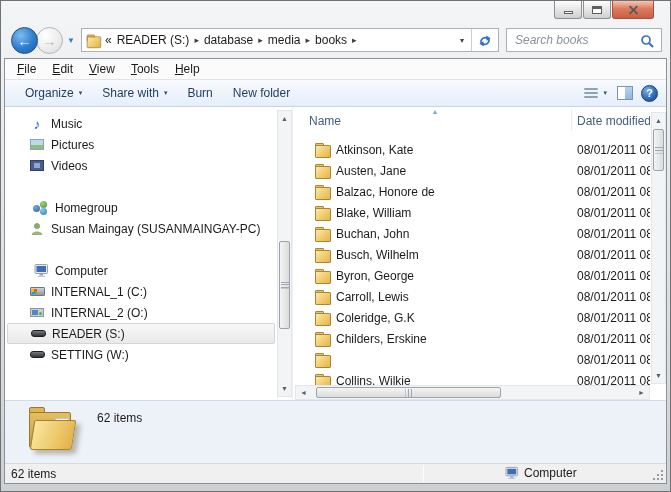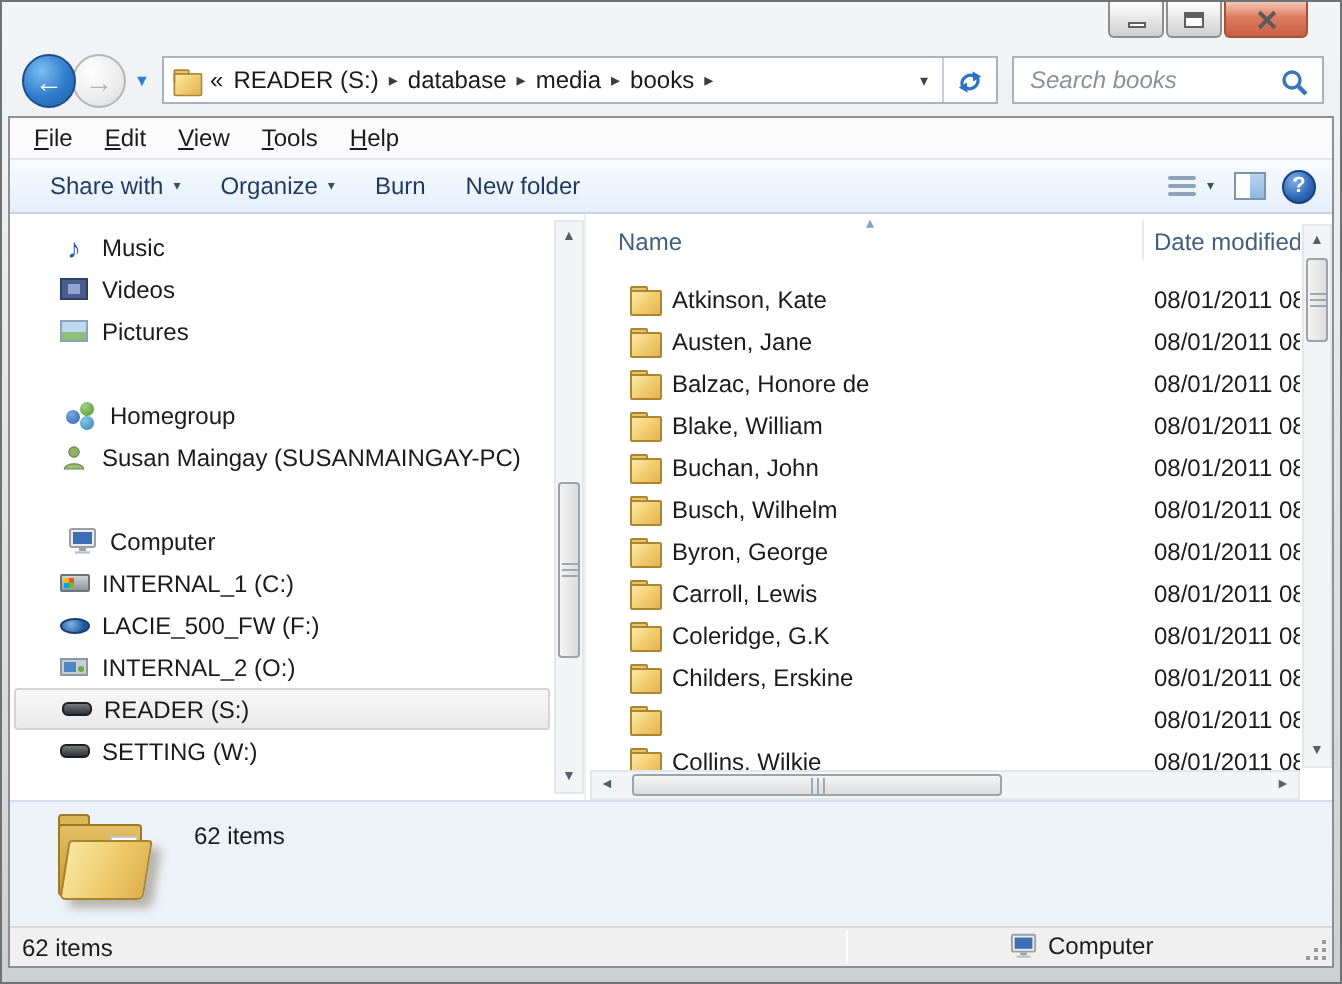--- a/index.html
+++ b/index.html
@@ -221,25 +221,25 @@
     <div class="menubar">
       <span class="menu-item"><span class="ak">F</span><span>ile</span></span>
       <span class="menu-item"><span class="ak">E</span><span>dit</span></span>
       <span class="menu-item"><span class="ak">V</span><span>iew</span></span>
       <span class="menu-item"><span class="ak">T</span><span>ools</span></span>
       <span class="menu-item"><span class="ak">H</span><span>elp</span></span>
     </div>
 
     <div class="toolbar">
       <span class="tb-btn">
+          <span>Organize</span>
+          <span class="tb-caret">▾</span>
+        </span>
+      <span class="tb-btn">
           <span>Share with</span>
-          <span class="tb-caret">▾</span>
-        </span>
-      <span class="tb-btn">
-          <span>Organize</span>
           <span class="tb-caret">▾</span>
         </span>
       <span class="tb-btn">
           <span>Burn</span>
         </span>
       <span class="tb-btn">
           <span>New folder</span>
         </span>
       <span class="tb-right">
         <span class="tb-btn" style="padding:4px 2px">
@@ -260,29 +260,29 @@
       <div class="navpane">
         <div class="group1">
           <div class="nav-row">
             <span class="ico16">
                 <span class="music-note">♪</span>
               </span>
             <span>Music</span>
           </div>
           <div class="nav-row">
             <span class="ico16">
+                <span class="pic-icon"></span>
+              </span>
+            <span>Pictures</span>
+          </div>
+          <div class="nav-row">
+            <span class="ico16">
                 <span class="vid-icon"></span>
               </span>
             <span>Videos</span>
-          </div>
-          <div class="nav-row">
-            <span class="ico16">
-                <span class="pic-icon"></span>
-              </span>
-            <span>Pictures</span>
           </div>
         </div>
         <div class="nav-spacer"></div>
         <div class="nav-row top-level">
           <span class="ico16">
               <span class="hg-icon">
                 <i class="c1"></i>
                 <i class="c2"></i>
                 <i class="c3"></i>
               </span>
@@ -308,26 +308,20 @@
               <rect x="3.5" y="12.7" width="7.5" height="1.1" fill="#b9bfc6"></rect>
             </svg>
           </span>
           <span>Computer</span>
         </div>
         <div class="nav-row">
           <span class="ico16">
               <span class="drive-os"></span>
             </span>
           <span>INTERNAL_1 (C:)</span>
-        </div>
-        <div class="nav-row">
-          <span class="ico16">
-              <span class="drive-lacie"></span>
-            </span>
-          <span>LACIE_500_FW (F:)</span>
         </div>
         <div class="nav-row">
           <span class="ico16">
               <span class="drive-card"></span>
             </span>
           <span>INTERNAL_2 (O:)</span>
         </div>
         <div class="nav-row selected">
           <span class="ico16">
               <span class="drive-plain"></span>

